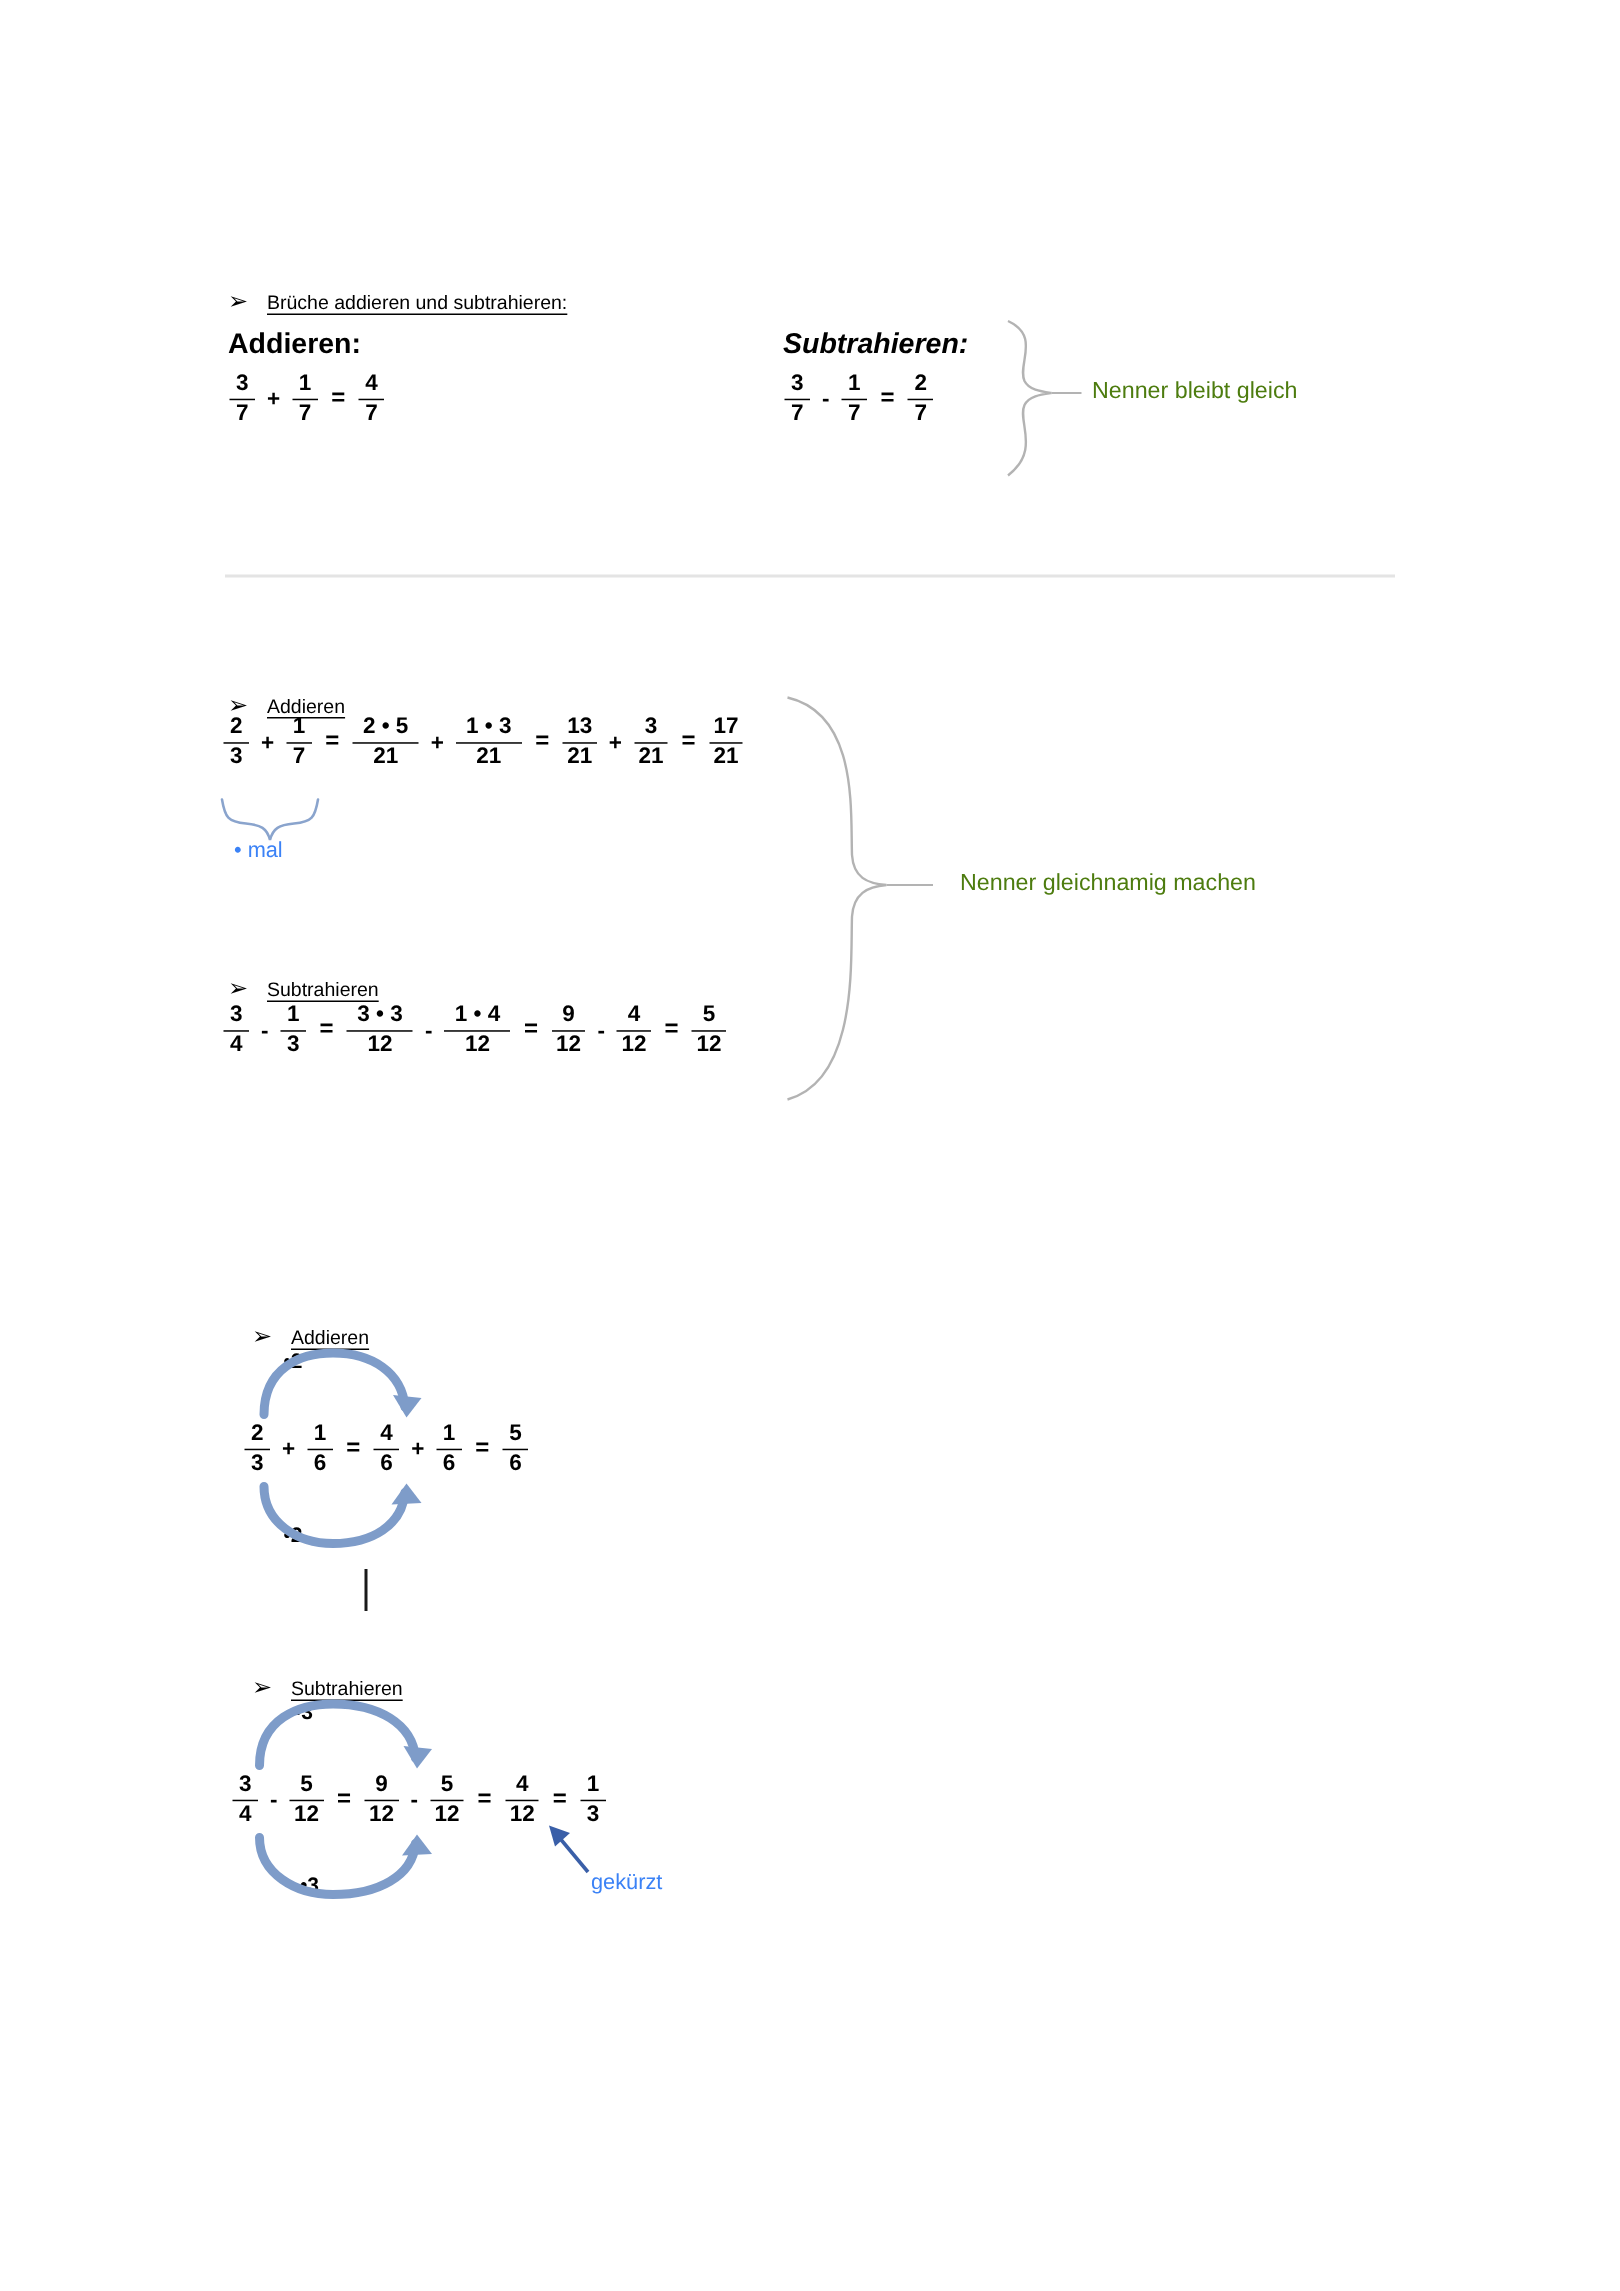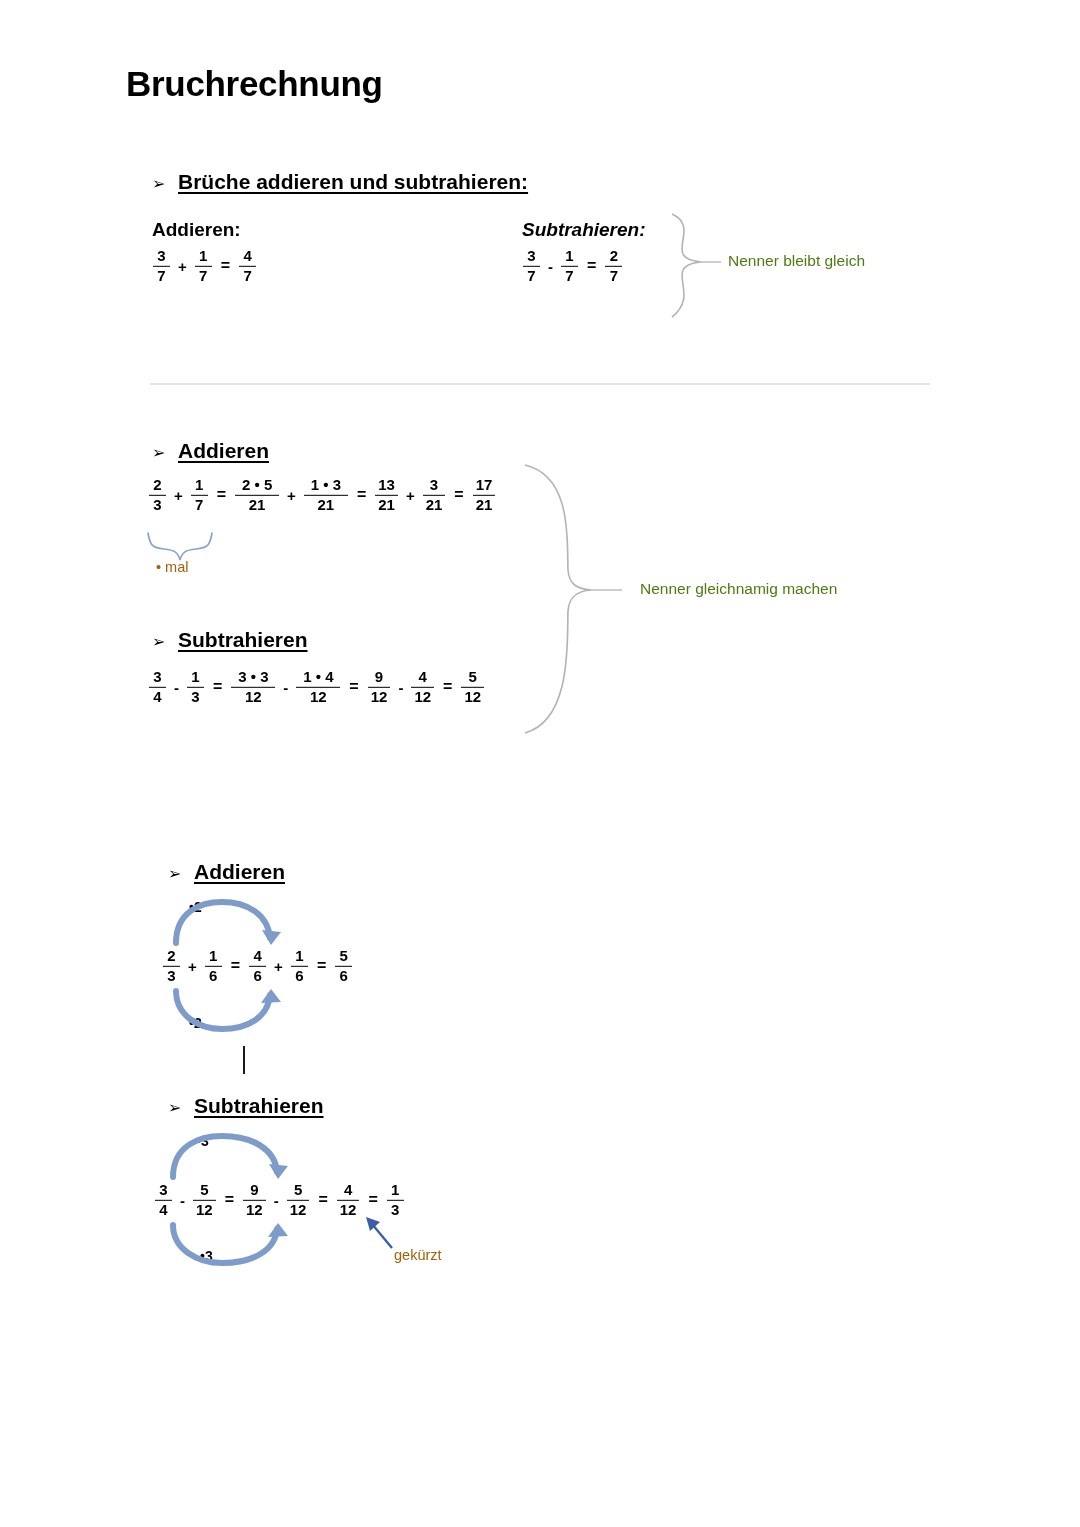--- a/index.html
+++ b/index.html
@@ -37,24 +37,25 @@
     align-items: baseline;
     white-space: nowrap;
   }
   .bullet-arrow {
     font-size: 16px;
     color: #000;
     width: 26px;
     display: inline-block;
   }
   .bullet-label {
-    font-size: 21px;
-    font-weight: bold;
+    font-size: 13px;
+    font-weight: normal;
     text-decoration: underline;
     text-underline-offset: 3px;
+    margin-top: 24px;
   }
 
   
   .sub-label {
     position: absolute;
     font-size: 19px;
     font-weight: bold;
     white-space: nowrap;
   }
 
@@ -107,21 +108,21 @@
   
   .annot {
     position: absolute;
     font-size: 15.5px;
     color: #4d7c0f;
     white-space: nowrap;
   }
   .annot-small {
     position: absolute;
     font-size: 14.5px;
-    color: #a16207;
+    color: #3b82f6;
     white-space: nowrap;
   }
 
   
   .mult-label {
     position: absolute;
     font-size: 14px;
     font-weight: bold;
     color: #000;
     white-space: nowrap;
@@ -142,21 +143,20 @@
     position: absolute;
     width: 1.6px;
     background: #1a1a1a;
   }
 </style>
 </head>
 <body>
 
 <div id="page">
 
-  <div class="doc-title">Bruchrechnung</div>
 
   <div class="bullet-head" style="left:152px; top:170px;">
     <span class="bullet-arrow">➢</span>
     <span class="bullet-label">Brüche addieren und subtrahieren:</span>
   </div>
 
   <div class="sub-label" style="left:152px; top:219px;">Addieren:</div>
   <div class="sub-label" style="left:522px; top:219px;font-style:italic;">Subtrahieren:</div>
 
   <div class="equation" id="eq-1-add" style="left:150px; top:266px; transform:translateY(-50%);">

